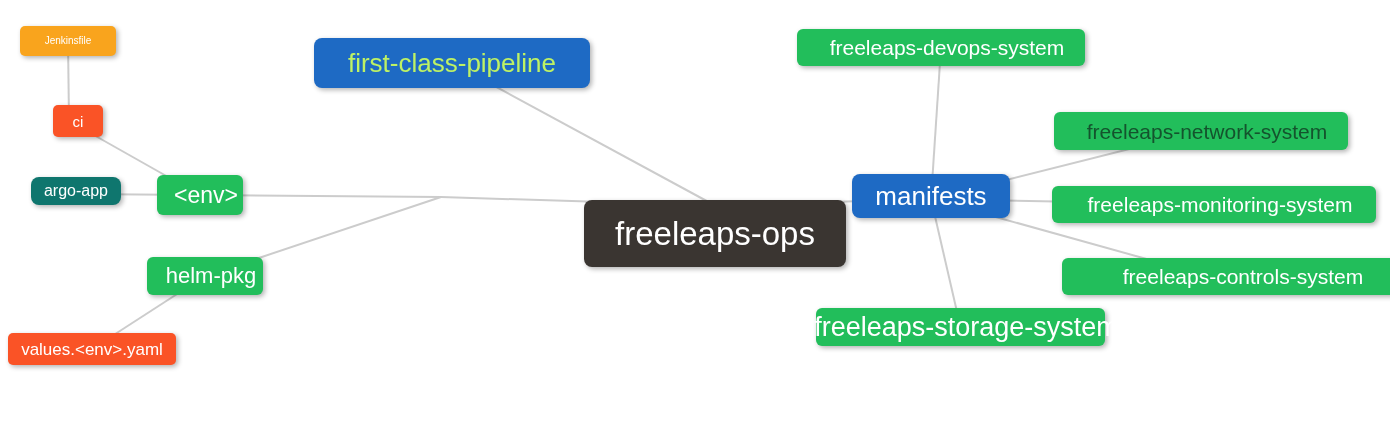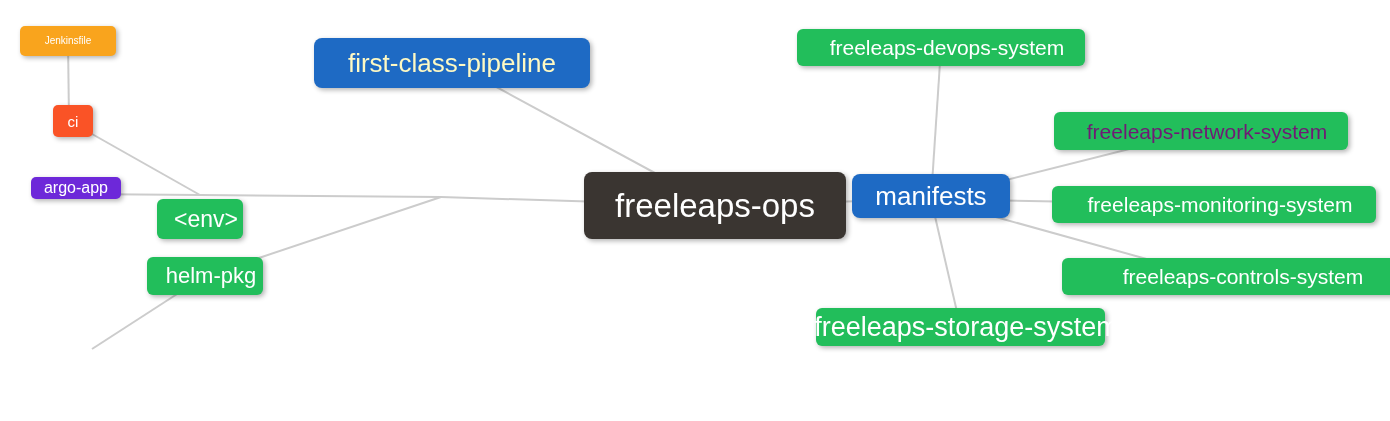--- a/index.html
+++ b/index.html
@@ -24,21 +24,21 @@
     display: flex;
     align-items: center;
     justify-content: center;
     box-sizing: border-box;
     color: #FFFFFF;
     white-space: nowrap;
     box-shadow: 2px 2px 5px rgba(0,0,0,0.30);
     cursor: default;
     line-height: 1;
   }
-  .node.root   { border-radius: 8px; }
+  .node.root   { border-radius: 8px; margin-top: 28px; }
   .node.level1 { border-radius: 8px; }
   .node.level2 { border-radius: 6px; padding-left: 12px; }
   .node.level3 { border-radius: 5px; }
   .node.level4 { border-radius: 5px; }
 </style>
 </head>
 <body>
 
 <div class="stage" style="width: 1390px; height: 421px; background: rgb(255, 255, 255);">
   <svg class="edge-layer" xmlns="http://www.w3.org/2000/svg" width="1390" height="421">
@@ -51,25 +51,26 @@
       <line x1="452" y1="63" x2="715" y2="205.5" stroke="#CCCCCC" stroke-width="2"></line>
       <line x1="441" y1="197" x2="715" y2="205.5" stroke="#CCCCCC" stroke-width="2"></line>
       <line x1="715" y1="205.5" x2="931" y2="199" stroke="#CCCCCC" stroke-width="2"></line>
       <line x1="931" y1="199" x2="941" y2="47.5" stroke="#CCCCCC" stroke-width="2"></line>
       <line x1="931" y1="199" x2="1201" y2="131" stroke="#CCCCCC" stroke-width="2"></line>
       <line x1="931" y1="199" x2="1214" y2="204.5" stroke="#CCCCCC" stroke-width="2"></line>
       <line x1="931" y1="199" x2="1209.5" y2="276.5" stroke="#CCCCCC" stroke-width="2"></line>
       <line x1="931" y1="199" x2="960.5" y2="327" stroke="#CCCCCC" stroke-width="2"></line>
     </svg>
 <div class="node root" style="left: 584px; top: 172px; width: 262px; height: 67px; font-size: 33px; background: rgb(58, 53, 49); color: rgb(255, 255, 255);">freeleaps-ops</div>
-    <div class="node level1" style="left: 314px; top: 38px; width: 276px; height: 50px; font-size: 26px; background: rgb(30, 106, 196); color: #fef9c3;">first-class-pipeline</div>
+    <div class="node level1" style="left: 314px; top: 38px; width: 276px; height: 50px; font-size: 26px; background: rgb(30, 106, 196); color: #bef264;">first-class-pipeline</div>
     <div class="node level1" style="left: 852px; top: 174px; width: 158px; height: 44px; font-size: 26px; background: rgb(30, 106, 196); color: rgb(255, 255, 255);">manifests</div>
-    <div class="node level2" style="left: 157px; top: 175px; width: 86px; height: 40px; font-size: 23px; background: rgb(34, 190, 91); color: rgb(255, 255, 255); margin-top: 24px;">&lt;env&gt;</div>
+    <div class="node level2" style="left: 157px; top: 175px; width: 86px; height: 40px; font-size: 23px; background: rgb(34, 190, 91); color: rgb(255, 255, 255);">&lt;env&gt;</div>
     <div class="node level2" style="left: 147px; top: 257px; width: 116px; height: 38px; font-size: 22px; background: rgb(34, 190, 91); color: rgb(255, 255, 255); text-align: center;">helm-pkg</div>
     <div class="node level2" style="left: 797px; top: 29px; width: 288px; height: 37px; font-size: 21px; background: rgb(34, 190, 91); color: rgb(255, 255, 255);">freeleaps-devops-system</div>
-    <div class="node level2" style="left: 1054px; top: 112px; width: 294px; height: 38px; font-size: 21px; background: rgb(34, 190, 91); color: #701a75;">freeleaps-network-system</div>
+    <div class="node level2" style="left: 1054px; top: 112px; width: 294px; height: 38px; font-size: 21px; background: rgb(34, 190, 91); color: #14532d;">freeleaps-network-system</div>
     <div class="node level2" style="left: 1052px; top: 186px; width: 324px; height: 37px; font-size: 21px; background: rgb(34, 190, 91); color: rgb(255, 255, 255); text-align: right;">freeleaps-monitoring-system</div>
     <div class="node level2" style="left: 1062px; top: 258px; width: 350px; height: 37px; font-size: 21px; background: rgb(34, 190, 91); color: rgb(255, 255, 255);">freeleaps-controls-system</div>
     <div class="node level2" style="left: 816px; top: 308px; width: 289px; height: 38px; font-size: 27px; background: rgb(34, 190, 91); color: rgb(255, 255, 255);">freeleaps-storage-system</div>
-    <div class="node level3" style="left: 53px; top: 105px; width: 40px; height: 32px; font-size: 15px; background: rgb(250, 83, 38); color: rgb(255, 255, 255);">ci</div>
-    <div class="node level3" style="left: 31px; top: 177px; width: 90px; height: 22px; font-size: 16px; background: #6d28d9; color: rgb(255, 255, 255);">argo-app</div>
+    <div class="node level3" style="left: 53px; top: 105px; width: 50px; height: 32px; font-size: 15px; background: rgb(250, 83, 38); color: rgb(255, 255, 255);">ci</div>
+    <div class="node level3" style="left: 31px; top: 177px; width: 90px; height: 28px; font-size: 16px; background: #0f766e; color: rgb(255, 255, 255); border-radius: 8px;">argo-app</div>
+    <div class="node level3" style="left: 8px; top: 333px; width: 168px; height: 32px; font-size: 17px; background: rgb(250, 83, 38); color: rgb(255, 255, 255);">values.&lt;env&gt;.yaml</div>
     <div class="node level4" style="left: 20px; top: 26px; width: 96px; height: 30px; font-size: 10px; background: rgb(249, 164, 29); color: rgb(255, 255, 255);">Jenkinsfile</div>
   </div>
 
 </body></html>

